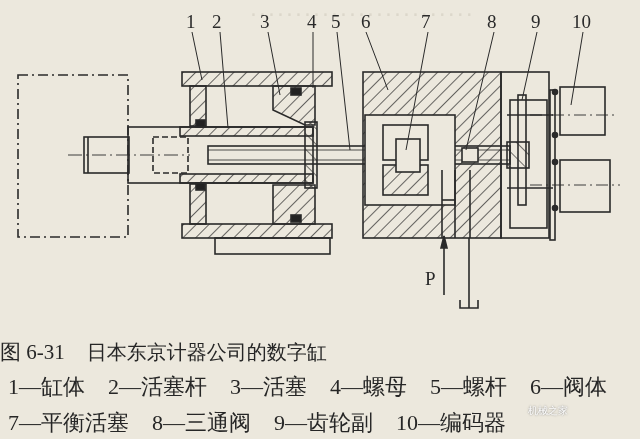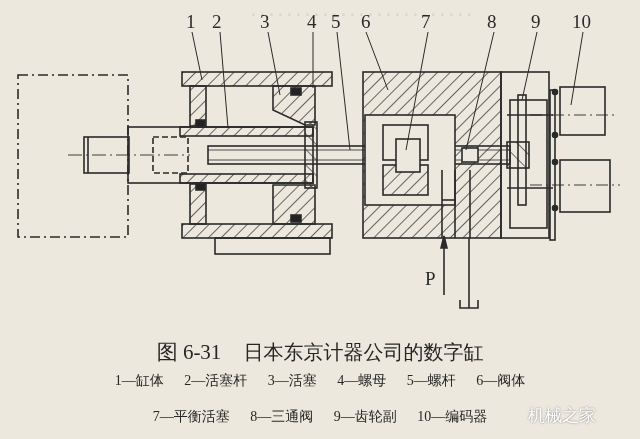--- a/index.html
+++ b/index.html
@@ -1,28 +1,28 @@
 <!DOCTYPE html>
 <html><head>
 <meta charset="utf-8">
 <style>
   html,body{margin:0;padding:0;}
   body{width:640px;height:439px;background:#ece8dd;position:relative;overflow:hidden;font-family:"DejaVu Serif",serif;color:#2a2a2a;}
   .ghost{position:absolute;color:#cfcabd;font-size:22px;white-space:nowrap;letter-spacing:2px;font-family:"DejaVu Sans",sans-serif;opacity:.55;}
   svg#fig{position:absolute;left:0;top:0;}
   .num{font-family:"Liberation Serif",serif;font-size:19px;fill:#2a2a2a;}
-  .caption{position:absolute;left:0;width:640px;text-align:center;font-family:"DejaVu Sans",sans-serif;color:#262626;}
+  .caption{position:absolute;left:0;width:640px;font-family:"DejaVu Sans",sans-serif;color:#262626;}
   .title{top:338px;font-size:20px;}
   .title .fig-no{font-family:"Liberation Serif",serif;font-size:21px;margin-right:22px;}
-  .legend{font-size:14px;}
+  .legend{font-size:22px;}
   .legend span{margin:0 8px;}
   .legend .n{font-family:"Liberation Serif",serif;margin:0;}
   .row1{top:372px;}
   .row2{top:408px;}
-  .wm{position:absolute;left:528px;top:404px;font-size:17px;color:#fff;text-shadow:0 0 2px #777;font-family:"DejaVu Sans",sans-serif;}
+  .wm{position:absolute;left:528px;top:404px;font-size:10px;color:#fff;text-shadow:0 0 2px #777;font-family:"DejaVu Sans",sans-serif;}
 </style>
 </head>
 <body>
 
 <div class="ghost" style="left:250px;top:2px;">·························</div>
 
 <svg id="fig" width="640" height="340" viewBox="0 0 640 340">
   <defs>
     <pattern id="hatch" width="9" height="9" patternUnits="userSpaceOnUse" patternTransform="rotate(45)">
       <line x1="0" y1="0" x2="0" y2="9" stroke="#2a2a2a" stroke-width="1.4"></line>

